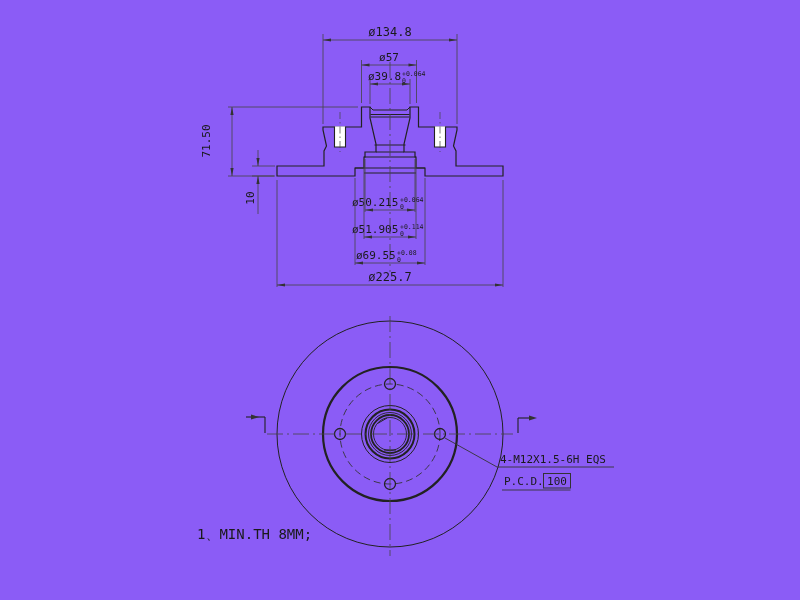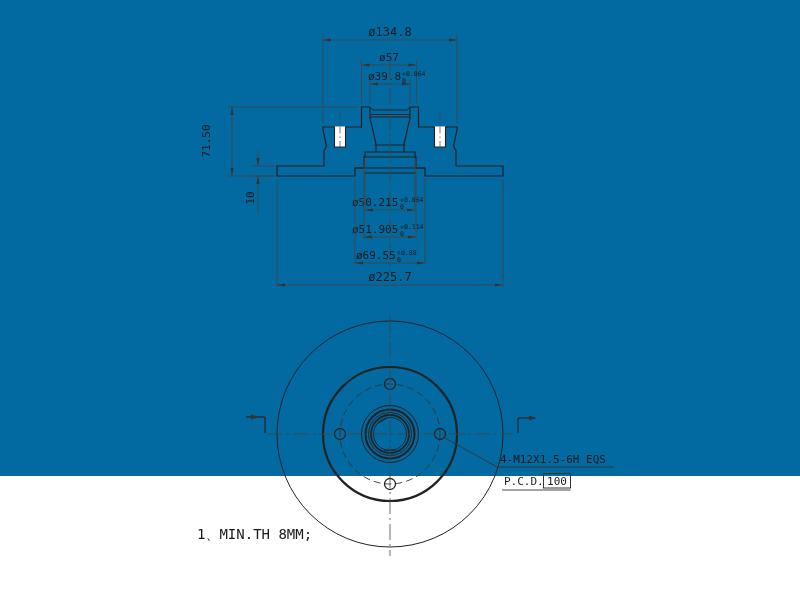--- a/index.html
+++ b/index.html
@@ -1,17 +1,17 @@
 <!DOCTYPE html>
 <html><head>
 <meta charset="utf-8">
 <style>
   html,body{margin:0;padding:0;background:#ffffff;}
   body{width:800px;height:600px;font-family:"DejaVu Sans Mono","Liberation Mono",monospace;}
-  #stage{width:800px;height:476px;position:relative;background:#0369a1;}
+  #stage{width:800px;height:600px;position:relative;background:#8b5cf6;}
   svg{display:block;}
   text{fill:#1a1a1a;font-family:"DejaVu Sans Mono","Liberation Mono",monospace;}
   .dimtxt{font-size:11px;}
   .toltxt{font-size:6.5px;}
   .bigtxt{font-size:12px;}
   .notetxt{font-size:14px;}
   .geo{stroke:#222222;fill:none;}
   .dimline{stroke:#444444;stroke-width:0.8;fill:none;}
   .arrow{fill:#333333;stroke:none;}
   .cl{stroke:#444444;stroke-width:0.8;fill:none;stroke-dasharray:16 4 2 4;}

